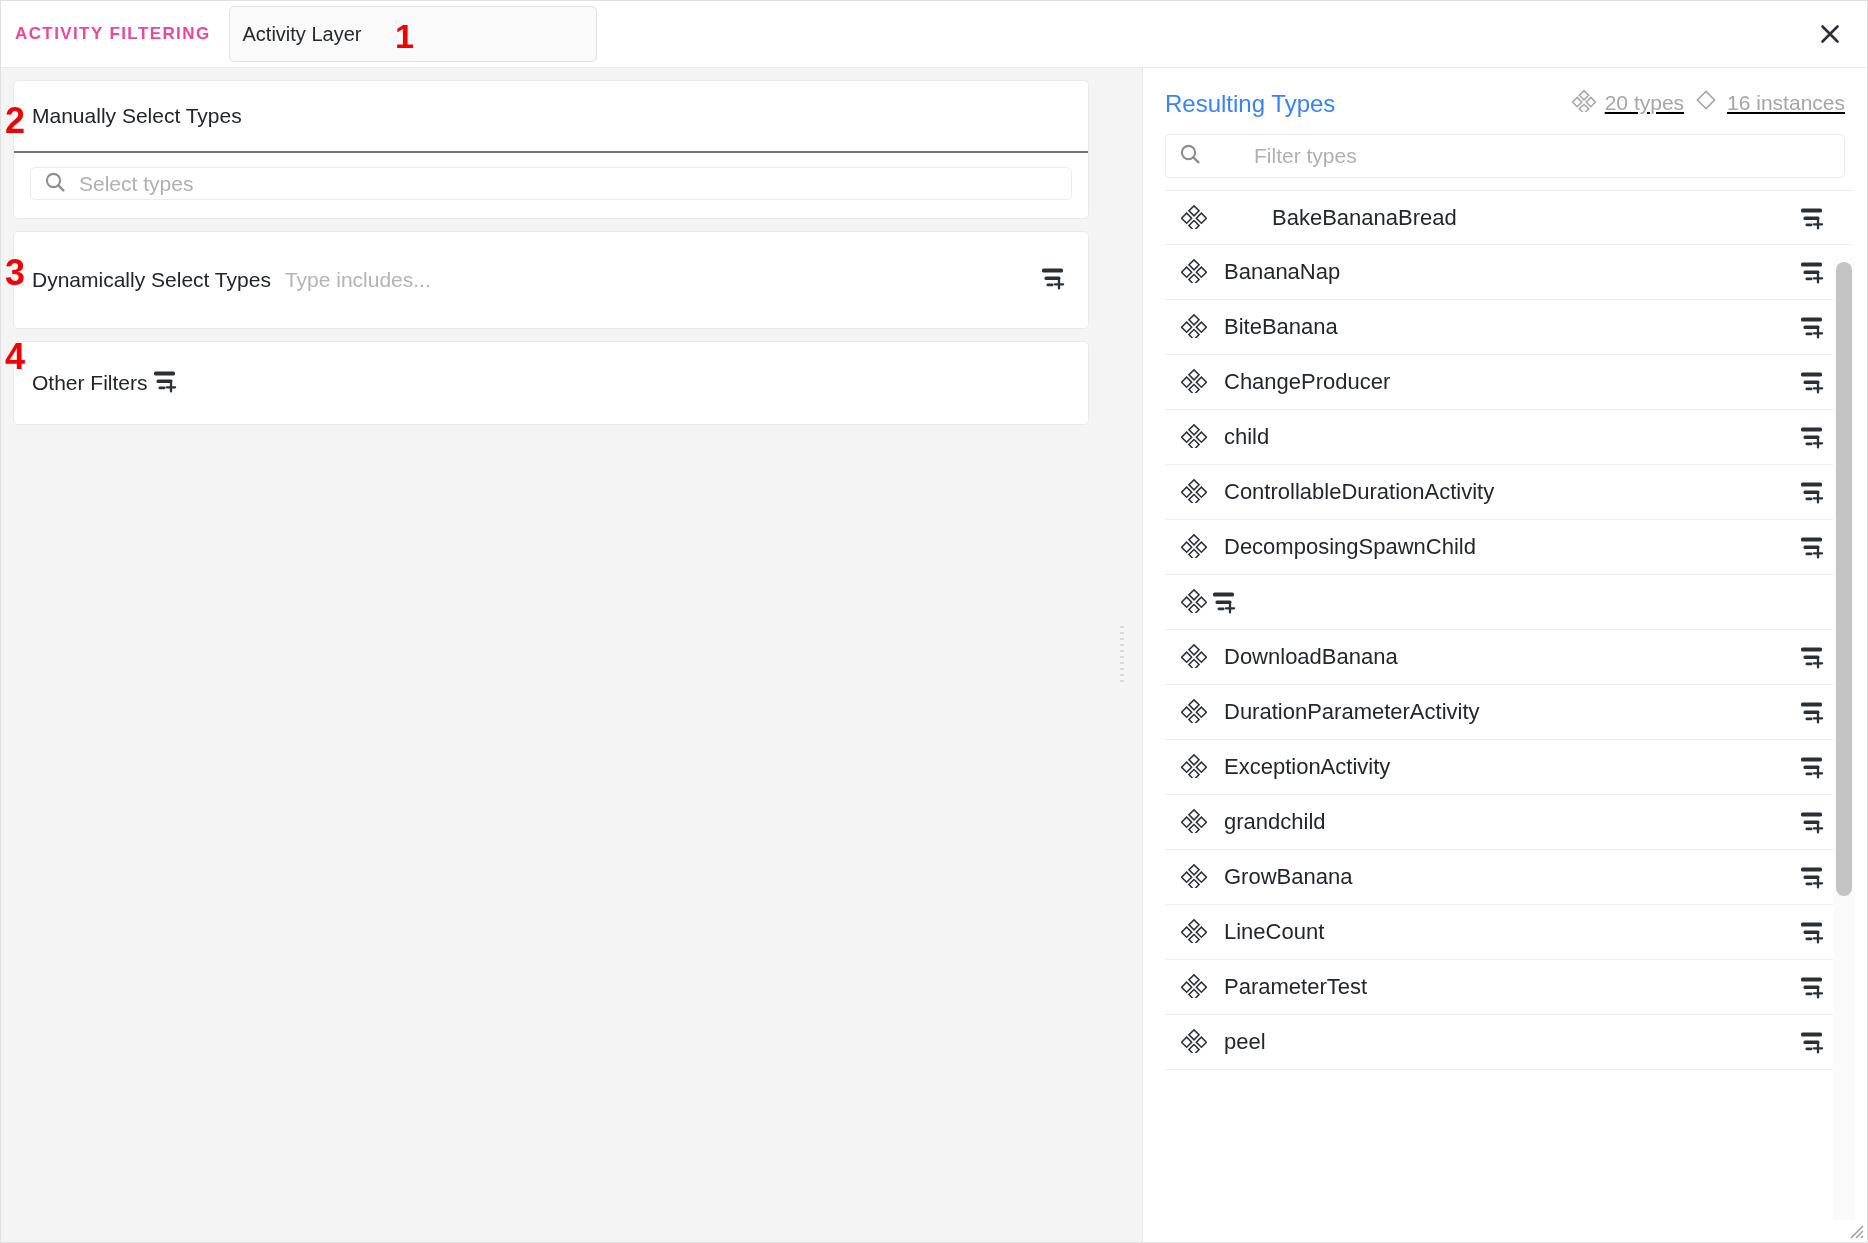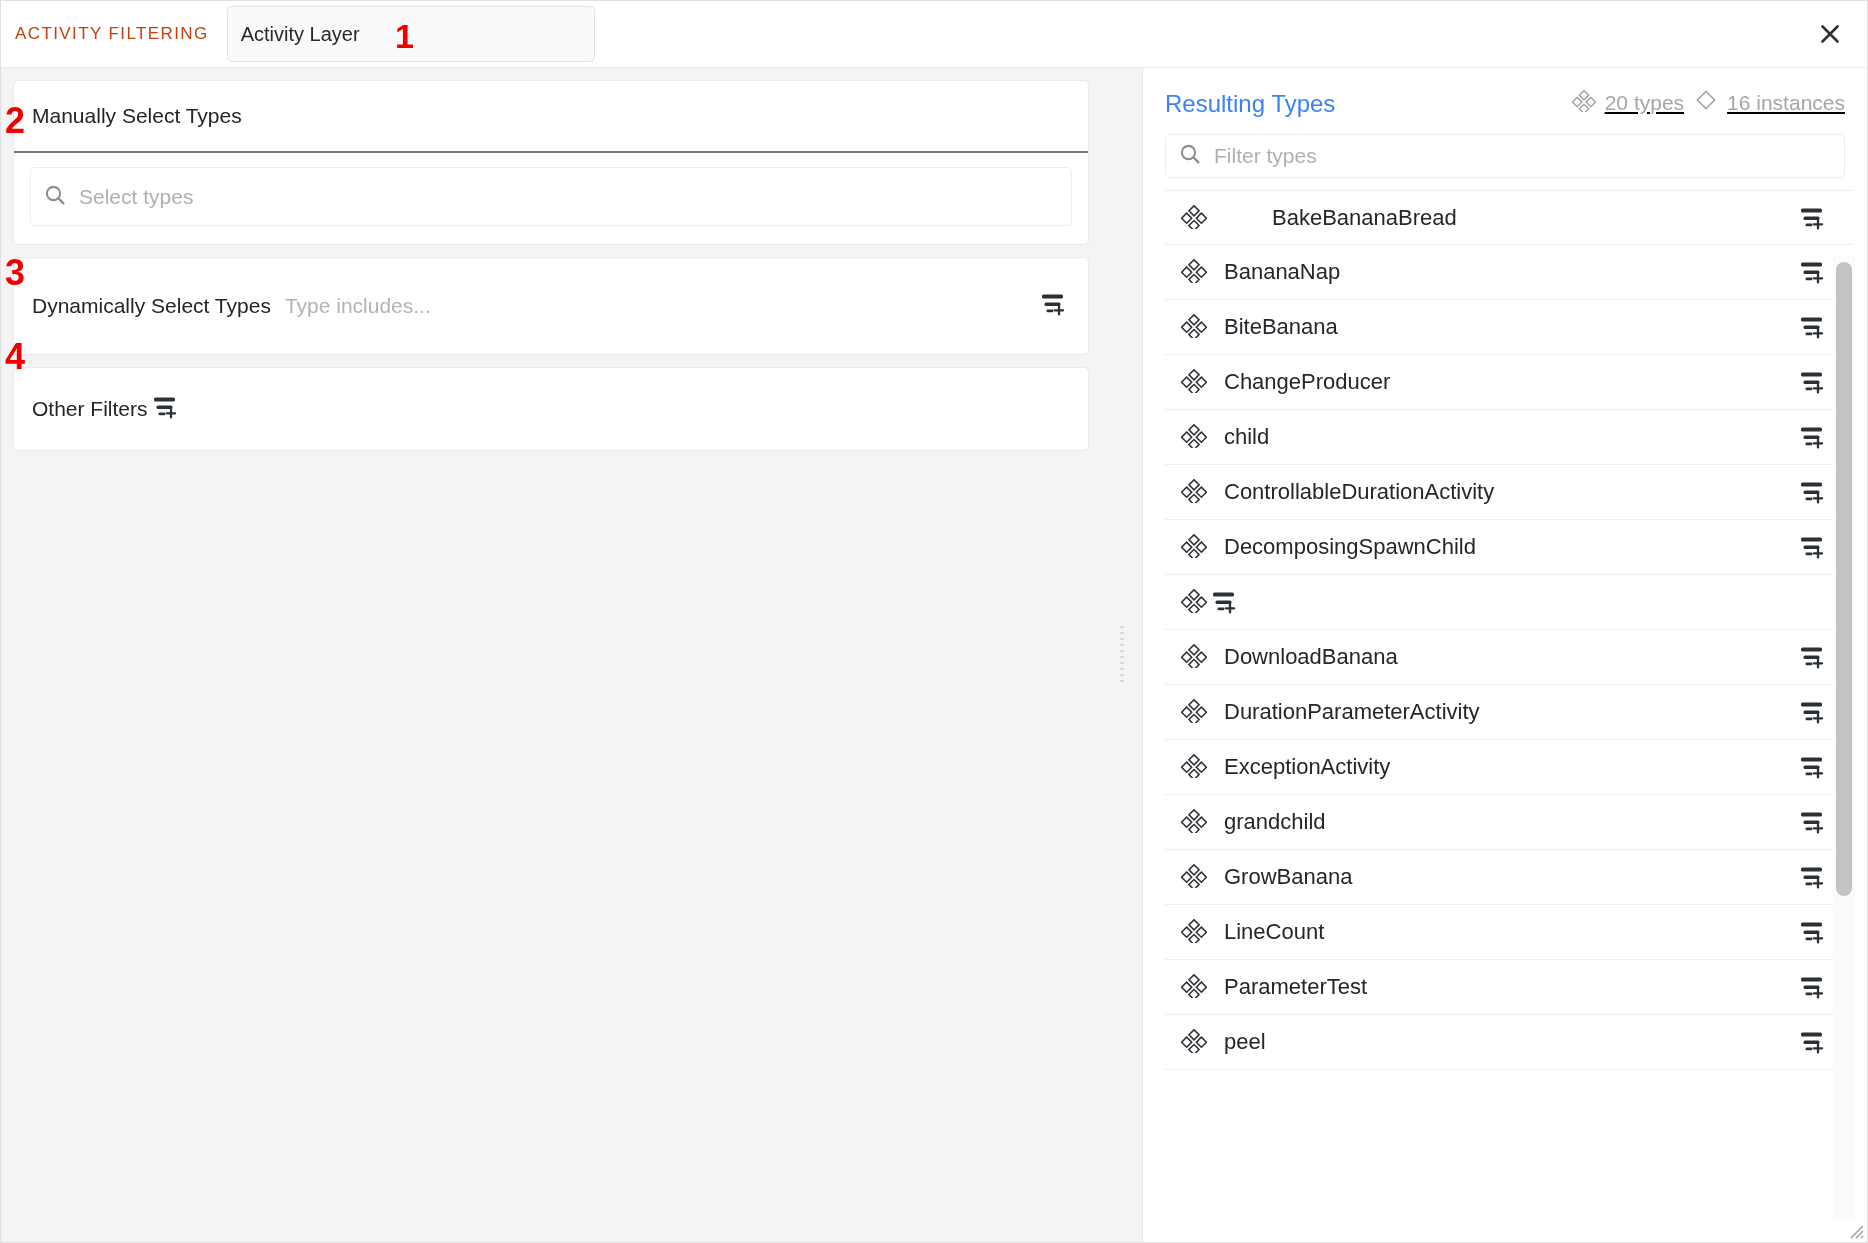--- a/index.html
+++ b/index.html
@@ -25,23 +25,23 @@
     flex: 0 0 67px;
     background: #ffffff;
     border-bottom: 1px solid #ebebeb;
     display: flex;
     align-items: center;
     padding: 0 18px 0 14px;
     position: relative;
   }
   .header-label {
     font-size: 17px;
-    font-weight: normal;
+    font-weight: bold;
     letter-spacing: 1.4px;
-    color: #c2410c;
+    color: #ec4899;
     text-transform: uppercase;
     white-space: nowrap;
   }
   .layer-input {
     margin-left: 18px;
     width: 368px;
     height: 56px;
     border: 1px solid #e2e2e2;
     border-radius: 5px;
     background: #fafafa;
@@ -127,21 +127,21 @@
   .card-placeholder {
     font-size: 21px;
     color: #b4b4b4;
     margin-left: 14px;
     white-space: nowrap;
     flex: 1 1 auto;
   }
   .card-body { padding: 14px 16px 18px 16px; }
 
   .search-field {
-    height: 59px;
+    height: 33px;
     border: 1px solid #ececec;
     border-radius: 5px;
     background: #ffffff;
     display: flex;
     align-items: center;
     padding: 0 12px;
   }
   .search-field .ph {
     font-size: 21px;
     color: #b0b0b0;
@@ -184,20 +184,21 @@
 
   .rp-filter {
     margin: 16px 22px 12px 22px;
     height: 44px;
     border: 1px solid #ececec;
     border-radius: 5px;
     background: #ffffff;
     display: flex;
     align-items: center;
     padding: 0 12px;
+    gap: 40px;
   }
   .rp-filter .ph {
     font-size: 21px;
     color: #b0b0b0;
     margin-left: 12px;
   }
 
   .type-list {
     flex: 1 1 auto;
     margin: 0 14px 0 22px;

